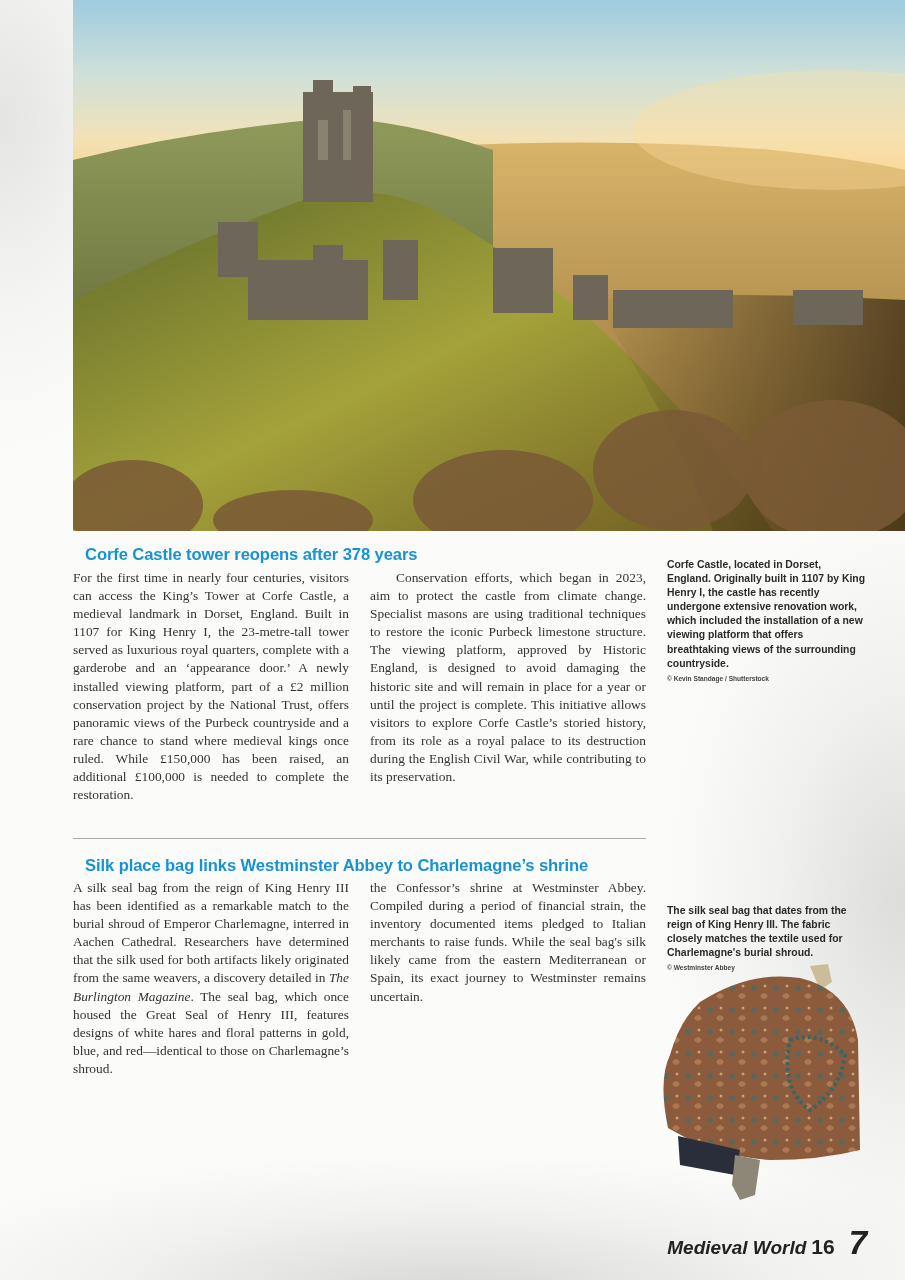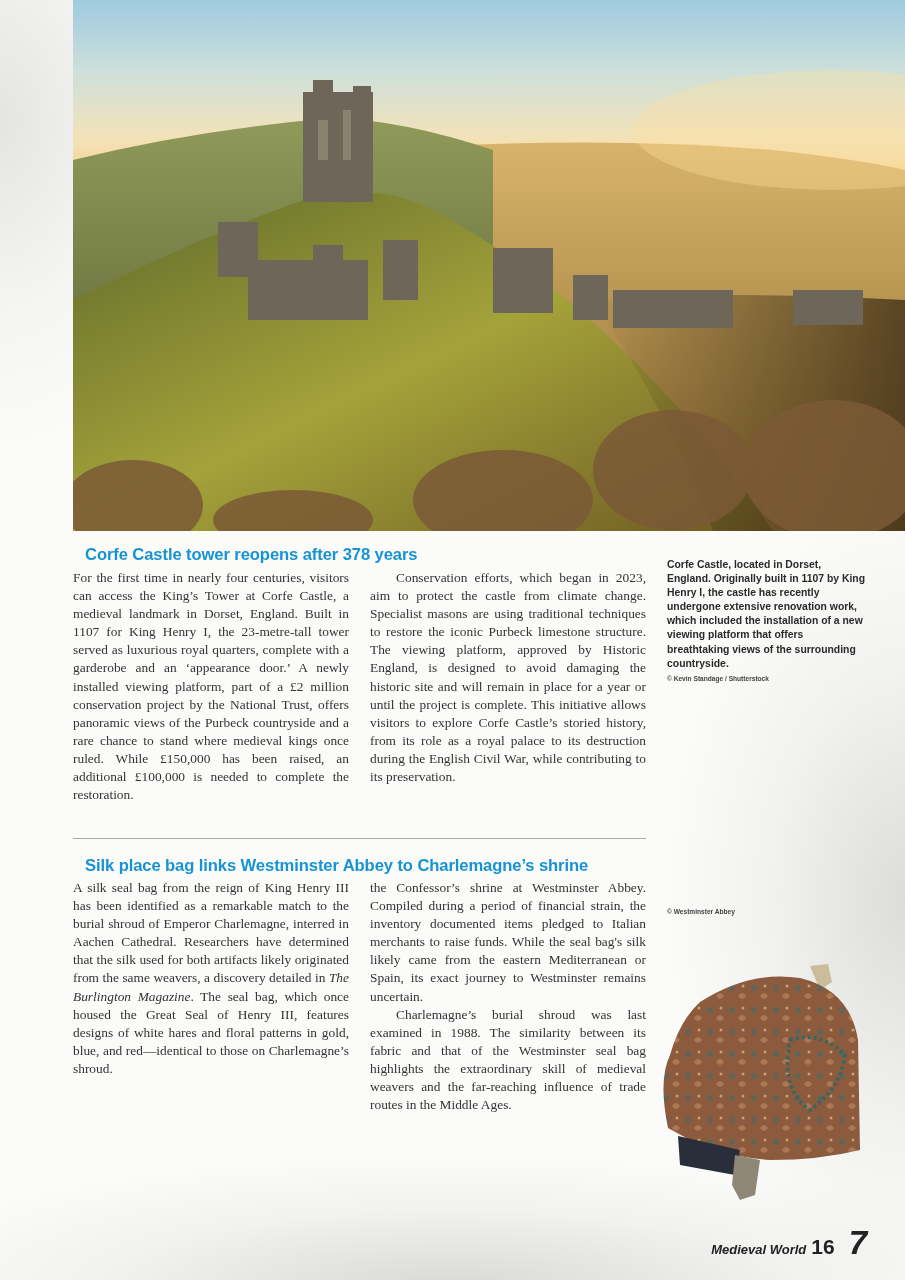--- a/index.html
+++ b/index.html
@@ -48,21 +48,21 @@
   .divider {
     position:absolute; left:73px; top:838px; width:573px; height:1px; background:#a8a8a6;
   }
   .seal {
     position:absolute; left:660px; top:960px; width:200px; height:245px;
   }
   .footer {
     position:absolute; right:38px; top:1226px; display:flex; align-items:baseline; gap:14px;
     font-family:"Liberation Sans", sans-serif; color:#222;
   }
-  .footer .mag { font-size:13px; font-style:italic; font-weight:bold; }
+  .footer .mag { font-size:19px; font-style:italic; font-weight:bold; }
   .footer .issue { font-size:21px; font-weight:bold; margin-left:-9px; }
   .footer .page { font-size:33px; font-weight:bold; font-style:italic; line-height:1; }
 </style>
 </head>
 <body>
 
 <div class="hero">
   <svg width="832" height="531" viewBox="0 0 832 531">
     <defs>
       <linearGradient id="hillR" x1="0" y1="0" x2="0" y2="1">
@@ -140,24 +140,24 @@
 <div class="divider"></div>
 
 <div class="headline" style="top:856px;">Silk place bag links Westminster Abbey to Charlemagne’s shrine</div>
 
 <div class="col" style="left:73px; top:879px;">
   <p><span>A silk seal bag from the reign of King Henry III has been identified as a remarkable match to the burial shroud of Emperor Charlemagne, interred in Aachen Cathedral. Researchers have determined that the silk used for both artifacts likely originated from the same weavers, a discovery detailed in </span><em>The Burlington Magazine</em><span>. The seal bag, which once housed the Great Seal of Henry III, features designs of white hares and floral patterns in gold, blue, and red—identical to those on Charlemagne’s shroud.</span></p>
 </div>
 
 <div class="col" style="left:370px; top:879px;">
   <p>the Confessor’s shrine at Westminster Abbey. Compiled during a period of financial strain, the inventory documented items pledged to Italian merchants to raise funds. While the seal bag's silk likely came from the eastern Mediterranean or Spain, its exact journey to Westminster remains uncertain.</p>
-  <p class="indent">Charlemagne’s burial shroud was last examined in 1988. The similarity between its fabric and that of the Westminster seal bag highlights the extraordinary skill of medieval weavers and the far-reaching influence of trade routes in the Middle Ages.</p>
 </div>
 
 <div class="caption" style="top:890px;">
+  <span>The silk seal bag that dates from the reign of King Henry III. The fabric closely matches the textile used for Charlemagne's burial shroud.</span>
   <span class="credit">© Westminster Abbey</span>
 </div>
 
 <div class="seal">
   <svg width="200" height="245" viewBox="0 0 200 245">
     <defs>
       <pattern id="silk" width="22" height="22" patternUnits="userSpaceOnUse">
         <rect width="22" height="22" fill="#8c5a3c"></rect>
         <circle cx="6" cy="6" r="3" fill="#4e6a64" opacity="0.7"></circle>
         <path d="M12 14 q4 -6 8 0 q-4 6 -8 0z" fill="#b4805a" opacity="0.8"></path>

